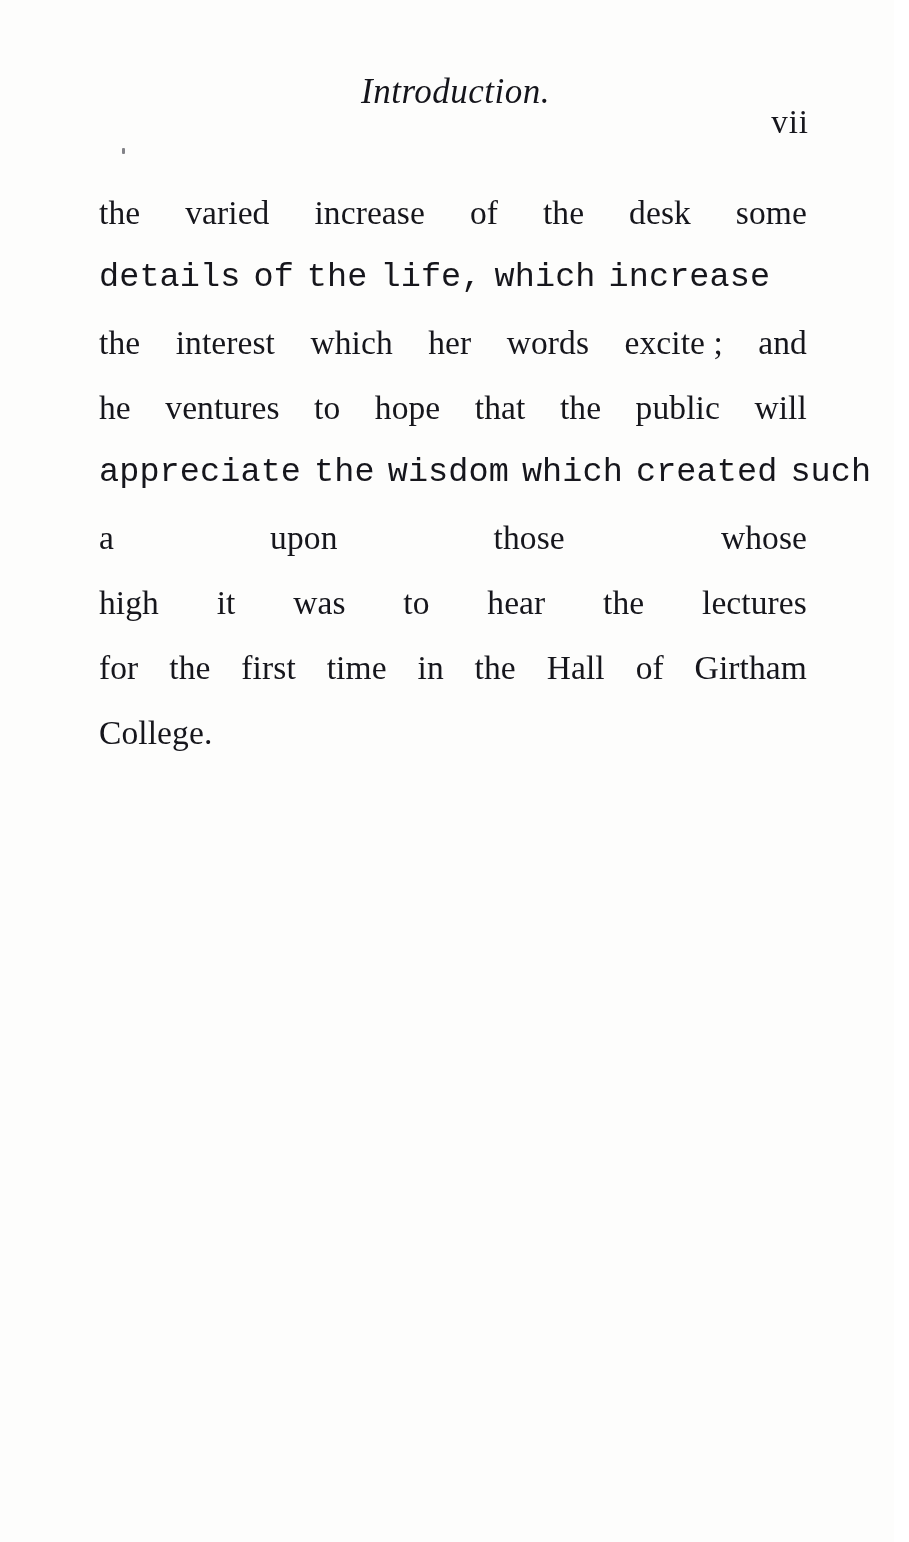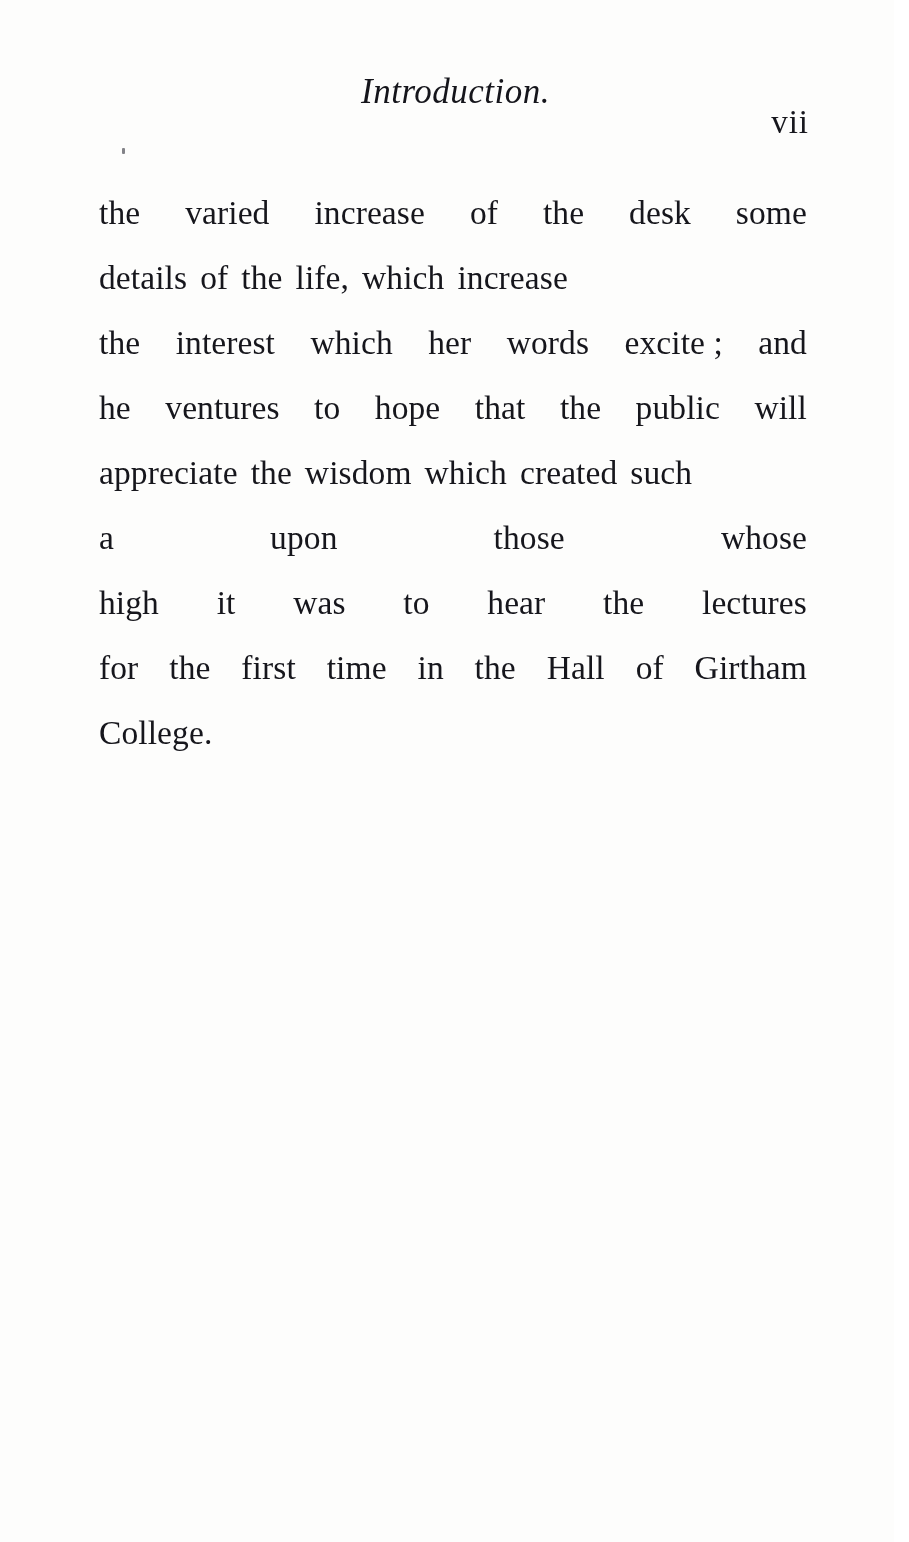--- a/index.html
+++ b/index.html
@@ -81,20 +81,21 @@
     justify-content: space-between;
   }
   .line.flush {
     justify-content: flex-start;
   }
   .line .w {
     display: inline-block;
   }
   .line.semi {
     justify-content: flex-start;
+    font-family: Liberation Mono, monospace;
   }
   .line.semi .w + .w {
     margin-left: 13px;
   }
 </style>
 </head>
 <body>
 
 <div class="page">
 

